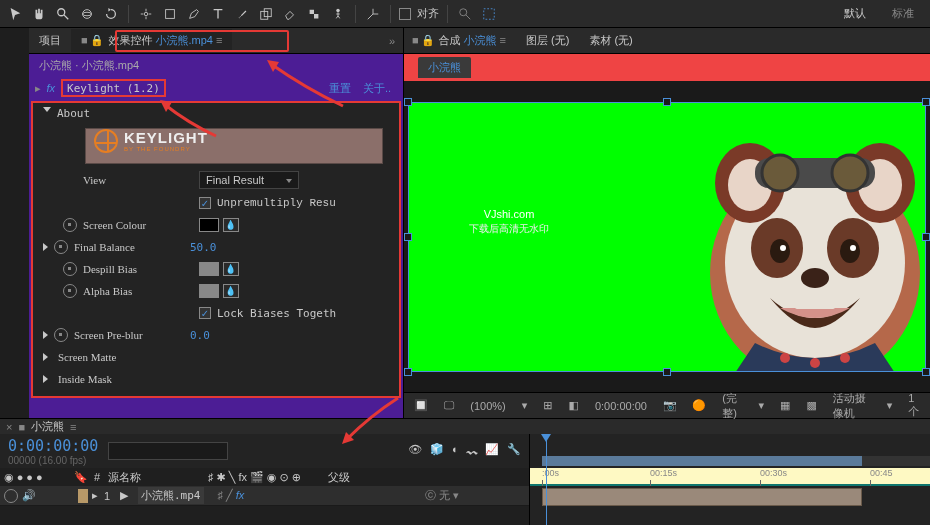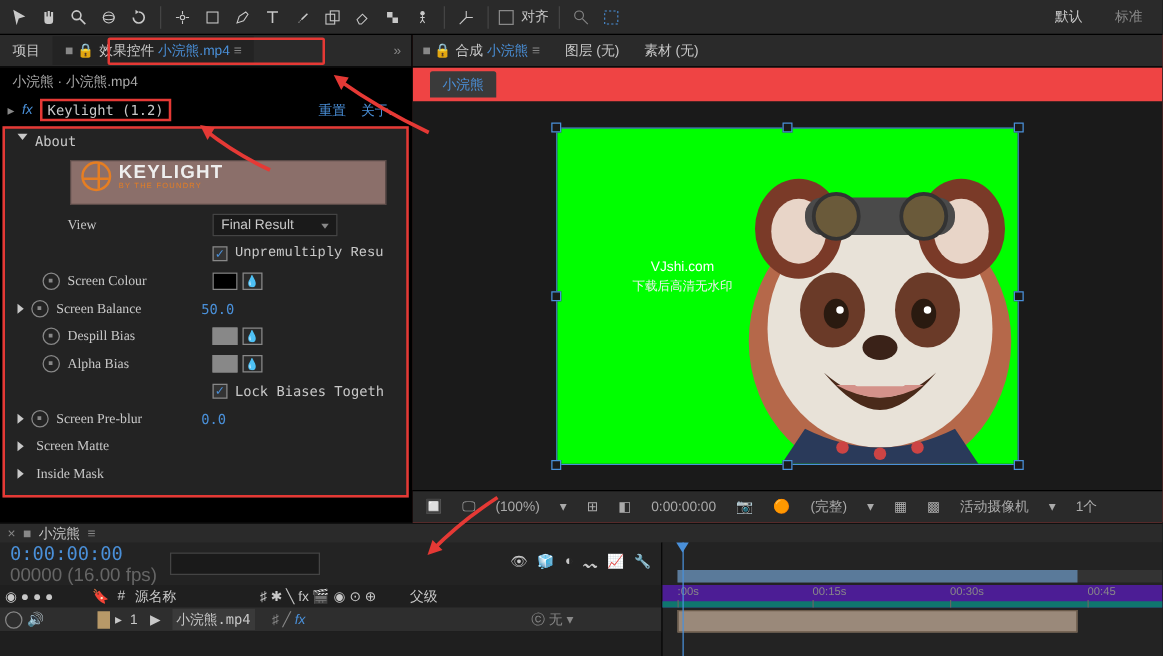--- a/index.html
+++ b/index.html
@@ -4,21 +4,21 @@
 <style>
 * { margin: 0; padding: 0; box-sizing: border-box; font-family: "Microsoft YaHei", Arial, sans-serif; font-size: 11px; }
 body { background: #1e1e1e; color: #c8c8c8; width: 930px; height: 525px; overflow: hidden; }
 .topbar { height: 28px; background: #2a2a2a; border-bottom: 1px solid #000; display: flex; align-items: center; padding: 0 6px; gap: 6px; }
 .topbar .tool { width: 18px; height: 18px; display: flex; align-items: center; justify-content: center; color: #c8c8c8; cursor: pointer; }
 .topbar .tool svg { width: 14px; height: 14px; }
 .topbar .sep { width: 1px; height: 18px; background: #444; margin: 0 2px; }
 .topbar .spacer { flex: 1; }
 .topbar .wsbtn { padding: 2px 10px; color: #c8c8c8; }
 .main { display: flex; height: 390px; }
-.leftpanel { width: 330px; background: #000000; border-right: 1px solid #000; position: relative; }
+.leftpanel { width: 375px; background: #4c1d95; border-right: 1px solid #000; position: relative; margin-left: 29px; }
 .panel-tabs { height: 26px; display: flex; align-items: center; border-bottom: 1px solid #000; background: #2a2a2a; }
 .panel-tab { padding: 4px 10px; color: #c8c8c8; }
 .panel-tab.active { background: #232323; }
 .redbox { border: 2px solid #e53935; border-radius: 2px; }
 .rb-ectab { position: absolute; top: 2px; left: 86px; width: 174px; height: 22px; }
 .crumb { padding: 4px 10px; color: #aaa; }
 .fxrow { display: flex; align-items: center; padding: 2px 6px; gap: 6px; position: relative; }
 .fxname-box { border: 2px solid #e53935; padding: 0 4px; height: 18px; display: flex; align-items: center; font-family: monospace; color: #c8c8c8; }
 .fxlink { color: #4a90d9; margin-left: auto; margin-right: 6px; }
 .keylight-panel { border: 2px solid #e53935; margin: 2px; padding-bottom: 6px; background: #232323; }
@@ -42,47 +42,47 @@
 .checkbox { width: 12px; height: 12px; border: 1px solid #888; background: #333; display: inline-flex; align-items: center; justify-content: center; }
 .checkbox.on::after { content: '✓'; color: #4a90d9; font-size: 10px; }
 .swatch { width: 20px; height: 14px; border: 1px solid #888; background: #000; }
 .eyedrop { width: 16px; height: 14px; border: 1px solid #888; background: #2a2a2a; display: flex; align-items: center; justify-content: center; font-size: 9px; }
 .valblue { color: #4a90d9; font-family: monospace; }
 .rightpanel { flex: 1; background: #ef4444; display: flex; flex-direction: column; }
 .right-tabs { height: 26px; display: flex; align-items: center; background: #2a2a2a; border-bottom: 1px solid #000; padding: 0 8px; gap: 20px; }
 .comp-crumb { padding: 3px 8px; }
 .comp-tab { display: inline-block; background: #3a3a3a; padding: 3px 10px; color: #4a90d9; border-radius: 2px 2px 0 0; margin-left: 6px; }
 .viewport { flex: 1; background: #1a1a1a; position: relative; display: flex; align-items: center; justify-content: center; }
-.canvas-wrap { width: 370px; height: 270px; border: 1px solid #4a90d9; position: relative; }
+.canvas-wrap { width: 518px; height: 270px; border: 1px solid #4a90d9; position: relative; }
 .canvas { width: 100%; height: 100%; background: #00ff00; position: relative; overflow: hidden; }
 .handle { position: absolute; width: 8px; height: 8px; background: #1a1a1a; border: 1px solid #4a90d9; }
 .h-tl { top: -5px; left: -5px; } .h-tr { top: -5px; right: -5px; }
 .h-bl { bottom: -5px; left: -5px; } .h-br { bottom: -5px; right: -5px; }
 .h-ml { top: 50%; left: -5px; margin-top: -4px; } .h-mr { top: 50%; right: -5px; margin-top: -4px; }
 .h-tc { top: -5px; left: 50%; margin-left: -4px; } .h-bc { bottom: -5px; left: 50%; margin-left: -4px; }
 .watermark { position: absolute; top: 105px; left: 60px; color: #fff; font-size: 15px; text-align: center; }
 .watermark-sub { font-size: 10px; color: #eee; margin-top: 2px; }
 .panda { position: absolute; right: 0; top: 10px; width: 270px; height: 260px; }
 .preview-bar { height: 26px; background: #2a2a2a; border-top: 1px solid #000; display: flex; align-items: center; padding: 0 6px; gap: 8px; color: #aaa; }
 .preview-bar .btn { padding: 1px 4px; }
 .timeline { height: 107px; background: #232323; border-top: 1px solid #000; display: flex; flex-direction: column; }
 .tl-tabs { height: 22px; display: flex; align-items: center; background: #2a2a2a; padding: 0 6px; gap: 6px; }
 .tl-body { flex: 1; display: flex; }
 .tl-left { width: 530px; border-right: 1px solid #000; display: flex; flex-direction: column; }
 .tl-right { flex: 1; position: relative; }
 .timecode-row { height: 34px; display: flex; align-items: center; padding: 0 8px; gap: 10px; }
 .timecode { color: #4a90d9; font-family: monospace; font-size: 15px; }
-.timecode-sub { color: #666; font-size: 15px; }
+.timecode-sub { color: #666; font-size: 10px; }
 .tc-icons { margin-left: auto; display: flex; gap: 8px; }
 .tl-header { height: 18px; background: #1f1f1f; display: flex; align-items: center; font-size: 10px; padding: 0 4px; }
 .tl-row { height: 20px; display: flex; align-items: center; padding: 0 4px; background: #2e2e2e; border-bottom: 1px solid #1a1a1a; gap: 4px; }
 .eye { width: 14px; height: 14px; border: 1px solid #888; border-radius: 50%; }
 .layer-color { width: 10px; height: 14px; background: #b89968; }
 .layer-name { font-family: monospace; background: #3a3a3a; padding: 1px 3px; }
-.ruler { height: 18px; background: #4c1d95; position: relative; border-bottom: 5px solid #0f766e; }
+.ruler { height: 18px; background: #fef9c3; position: relative; border-bottom: 2px solid #0f766e; }
 .tick { position: absolute; top: 0; font-size: 9px; color: #888; }
 .tick::before { content: ''; position: absolute; left: 0; top: 12px; width: 1px; height: 6px; background: #666; }
 .playhead { position: absolute; top: 0; width: 1px; height: 100%; background: #4a90d9; }
 .playhead::before { content: ''; position: absolute; top: 0; left: -5px; border-top: 8px solid #4a90d9; border-left: 5px solid transparent; border-right: 5px solid transparent; }
 .track-area { height: 60px; position: relative; }
 .clip { position: absolute; top: 2px; left: 12px; height: 18px; width: 320px; background: #9a897a; border: 1px solid #6a5a4a; }
 .arrow { position: absolute; pointer-events: none; }
 .arrow svg { overflow: visible; }
 </style>
 </head>
@@ -243,21 +243,21 @@
         <span class="stopwatch"></span>
         <span class="lbl">Screen Colour</span>
         <div class="valctl">
             <div class="swatch"></div>
             <div class="eyedrop">💧</div>
           </div>
       </div>
       <div class="proprow">
         <span class="tri"></span>
         <span class="stopwatch"></span>
-        <span class="lbl">Screen Balance</span>
+        <span class="lbl">Final Balance</span>
         <span class="valblue">50.0</span>
       </div>
       <div class="proprow">
         <span style="width:14px"></span>
         <span class="stopwatch"></span>
         <span class="lbl">Despill Bias</span>
         <div class="valctl">
             <div class="swatch" style="background:#888"></div>
             <div class="eyedrop">💧</div>
           </div>

